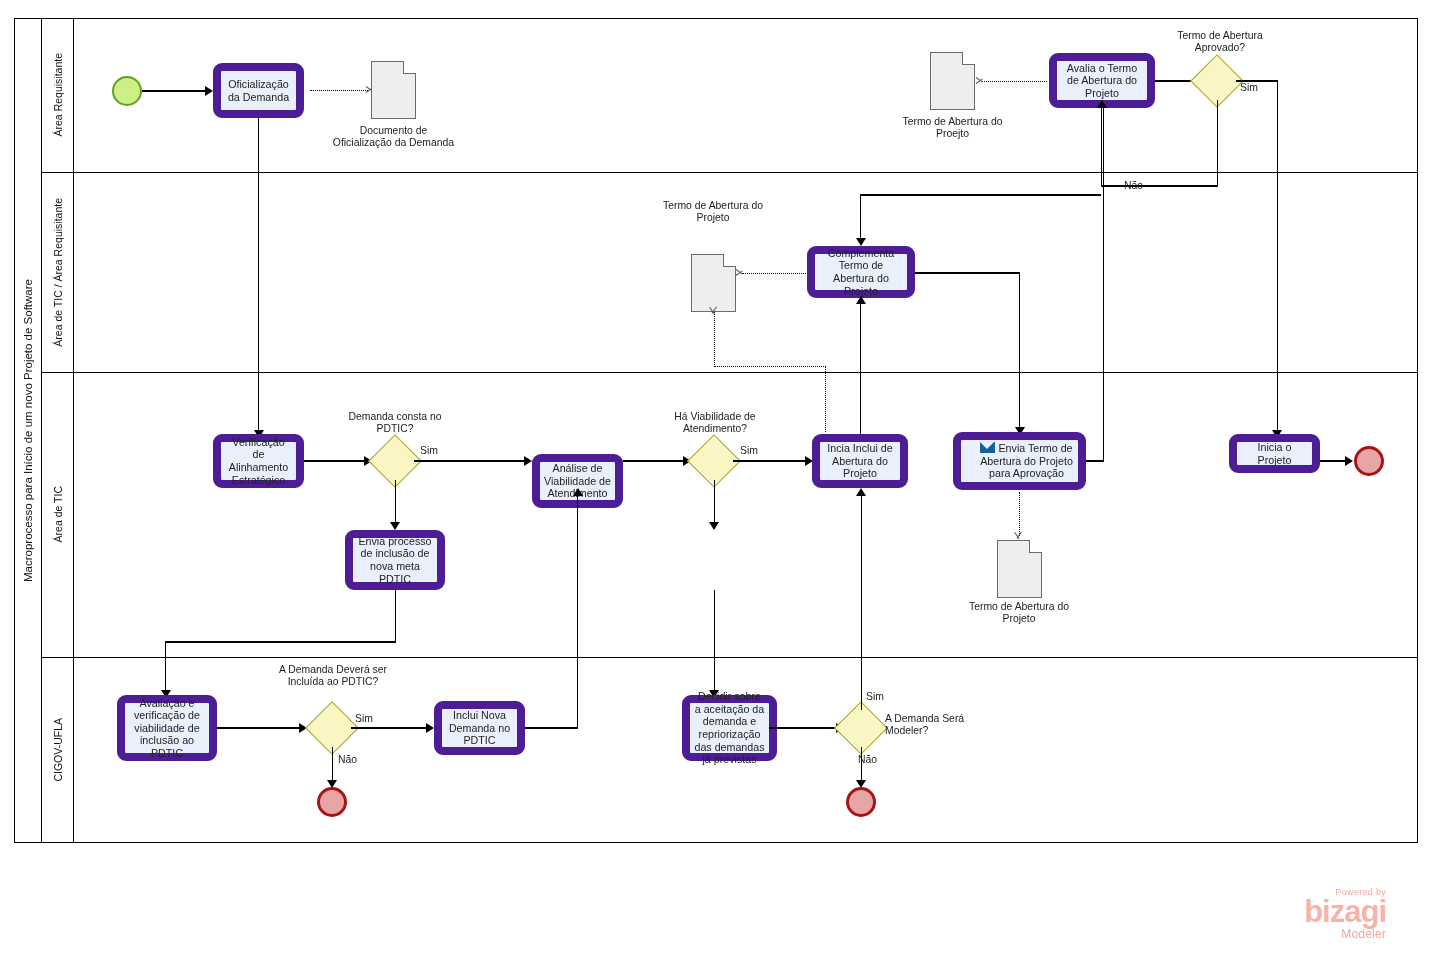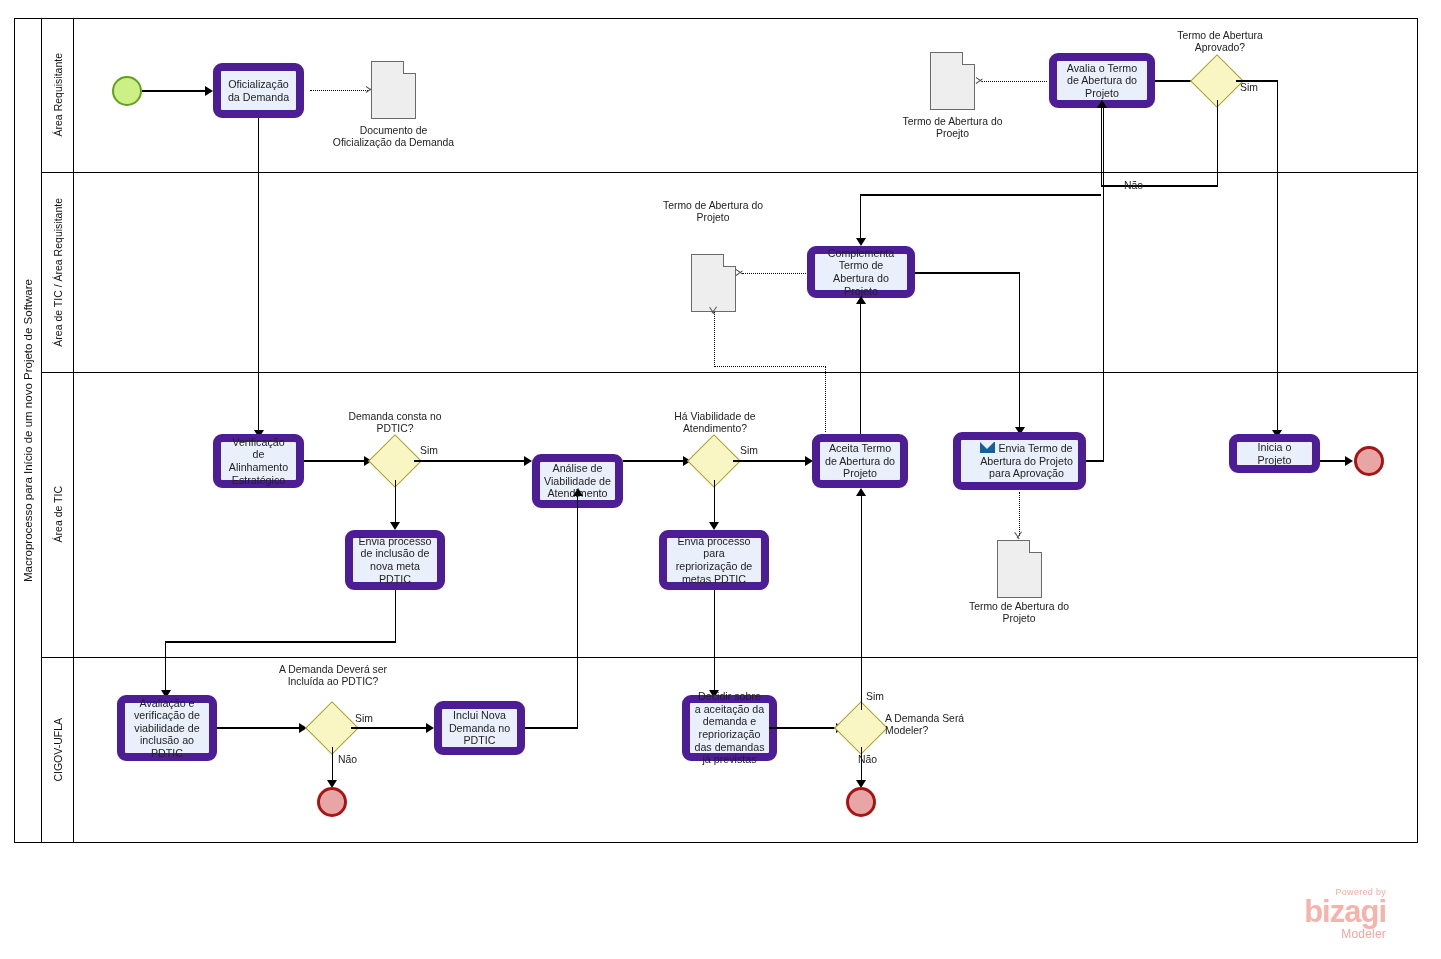--- a/index.html
+++ b/index.html
@@ -194,29 +194,26 @@
   <div class="gw" style="left:695px;top:442px;"></div>
   <div class="txt" style="left:655px;top:411px;width:120px;">Há Viabilidade de Atendimento?</div>
   <div class="txt l" style="left:740px;top:445px;width:30px;">Sim</div>
 
   <div class="ln h" style="left:733px;top:460.3px;width:76px;"></div>
   <div class="ar ar-r" style="left:805px;top:456px;"></div>
 
   <div class="ln v" style="left:713.5px;top:480px;height:47px;"></div>
   <div class="ar ar-d" style="left:709px;top:522px;"></div>
 
-  <div class="task" style="left:659px;top:530px;width:110px;height:60px;">
-    <span class="lbl">Envia processo para repriorização de metas PDTIC</span>
-  </div>
 
   <div class="ln v" style="left:713.5px;top:590px;height:105px;"></div>
   <div class="ar ar-d" style="left:709px;top:690px;"></div>
 
   <div class="task" style="left:812px;top:434px;width:96px;height:54px;">
-    <span class="lbl">Aceita Termo de Abertura do Projeto</span>
+    <span class="lbl">Incia Inclui de Abertura do Projeto</span>
   </div>
 
   <div class="task has-icon" style="left:953px;top:432px;width:133px;height:58px;">
     <span class="lbl"><span class="env-icon"></span><span>Envia Termo de Abertura do Projeto para Aprovação</span></span>
   </div>
 
   <div class="dl dv" style="left:1019px;top:492px;height:44px;"></div>
   <div class="oar down" style="left:1014px;top:532px;"></div>
   <div class="doc" style="left:997px;top:540px;"></div>
   <div class="txt" style="left:968px;top:601px;width:102px;">Termo de Abertura do Projeto</div>

